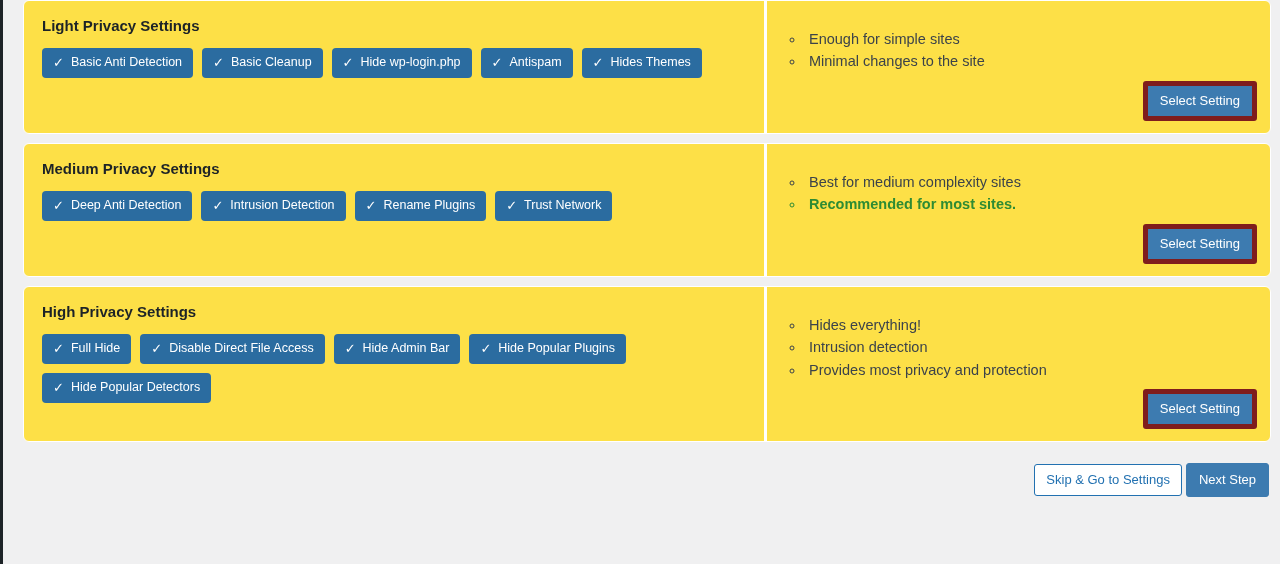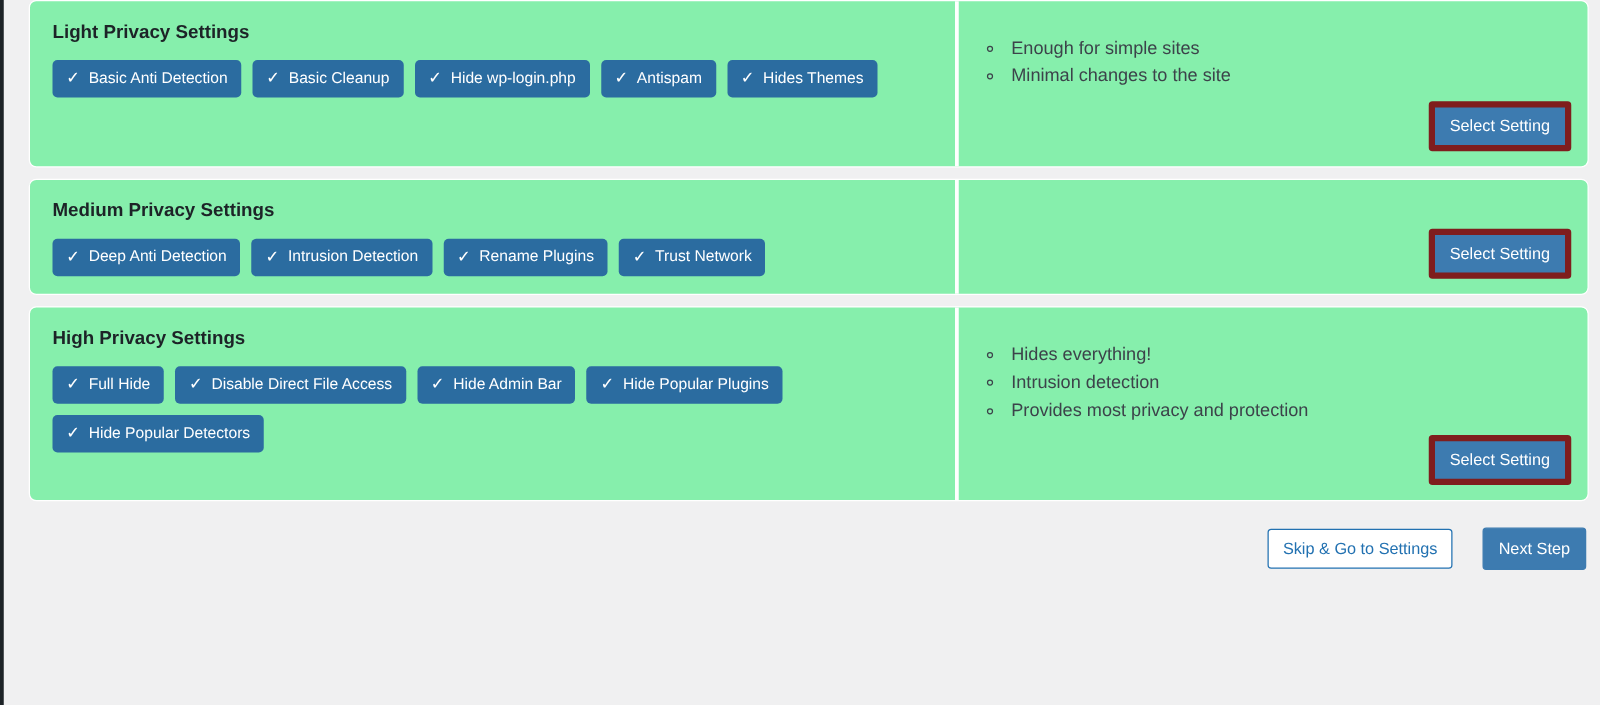--- a/index.html
+++ b/index.html
@@ -42,21 +42,21 @@
     margin: 0;
     padding: 20px 0 14px 20px;
     letter-spacing: 0.1px;
   }
 
   .cards {
     padding: 0 9px 0 20px;
   }
 
   .card {
-    background: #86efac;
+    background: #fde047;
     border: 1px solid #ffffff;
     border-radius: 6px;
     display: flex;
     align-items: stretch;
     margin-bottom: 9px;
     box-sizing: border-box;
   }
 
   .card-left {
     flex: 0 0 740px;
@@ -144,21 +144,21 @@
     padding: 8px 12px 9px 12px;
     cursor: pointer;
     white-space: nowrap;
   }
 
   .footer {
     padding: 12px 11px 0 20px;
     display: flex;
     justify-content: flex-end;
     align-items: center;
-    gap: 24px;
+    gap: 4px;
   }
 
   .btn-secondary {
     background: #ffffff;
     color: #2271b1;
     border: 1px solid #2271b1;
     border-radius: 3px;
     font-size: 13px;
     font-family: "Liberation Sans", sans-serif;
     line-height: 1;
@@ -240,20 +240,24 @@
               <span class="tick">✓</span>
               <span>Rename Plugins</span>
             </span>
             <span class="badge">
               <span class="tick">✓</span>
               <span>Trust Network</span>
             </span>
           </div>
         </div>
         <div class="card-right">
+          <ul class="bullets">
+            <li>Best for medium complexity sites</li>
+            <li class="green">Recommended for most sites.</li>
+          </ul>
           <div class="select-row">
             <button class="btn-primary">Select Setting</button>
           </div>
         </div>
       </div>
       <div class="card">
         <div class="card-left">
           <div class="card-title">High Privacy Settings</div>
           <div class="badges">
             <span class="badge">

